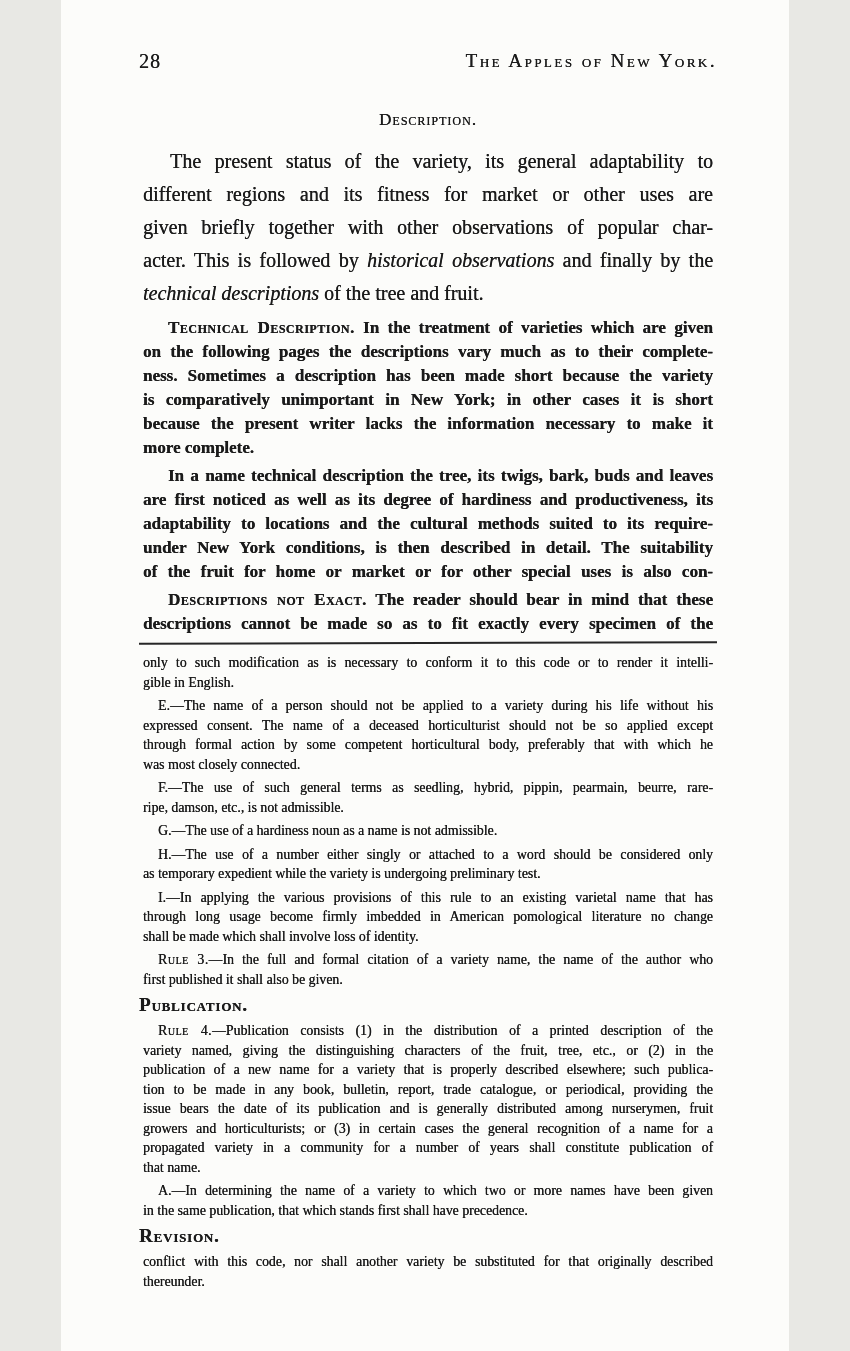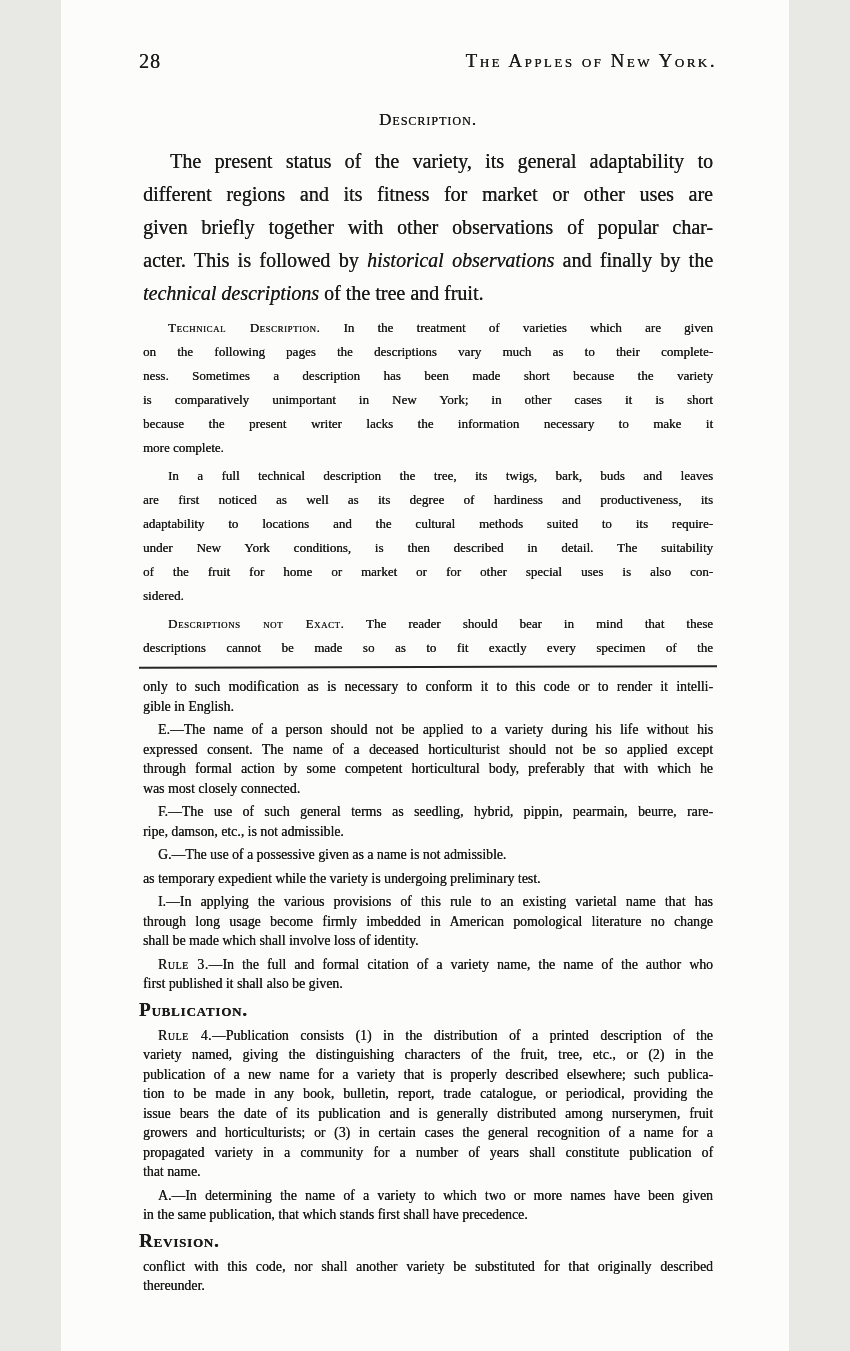--- a/index.html
+++ b/index.html
@@ -39,21 +39,21 @@
   
   .para { margin: 4px; }
   .line {
     text-align: justify;
     text-align-last: justify;
   }
   .line.end { text-align-last: left; }
 
   .para.lg { margin-top: 15px; font-size: 20px; line-height: 33px; }
   .para.lg .line.first { text-indent: 27px; }
-  .para.md { font-size: 13px; line-height: 24px; }
+  .para.md { font-size: 17px; line-height: 24px; font-weight: bold; }
   .para.md.gap { margin-top: 6px; }
   .para.md .line.first { text-indent: 25px; }
 
   
   .footnote-rule {
     margin-top: 6px;
     width: 100%; height: 2px;
     background: #262626;
     transform: rotate(-0.15deg);
   }
@@ -86,26 +86,25 @@
     </section>
   <section class="para md gap">
       <div class="line first"><span class="sc">Technical Description.</span><span>  In the treatment of varieties which are given</span></div>
       <div class="line"><span>on the following pages the descriptions vary much as to their complete-</span></div>
       <div class="line"><span>ness.  Sometimes a description has been made short because the variety</span></div>
       <div class="line"><span>is comparatively unimportant in New York; in other cases it is short</span></div>
       <div class="line"><span>because the present writer lacks the information necessary to make it</span></div>
       <div class="line end"><span>more complete.</span></div>
     </section>
   <section class="para md">
-      <div class="line first"><span>In a full technical description the tree, its twigs, bark, buds and leaves</span></div>
+      <div class="line first"><span>In a name technical description the tree, its twigs, bark, buds and leaves</span></div>
       <div class="line"><span>are first noticed as well as its degree of hardiness and productiveness, its</span></div>
       <div class="line"><span>adaptability to locations and the cultural methods suited to its require-</span></div>
       <div class="line"><span>under New York conditions, is then described in detail.  The suitability</span></div>
       <div class="line"><span>of the fruit for home or market or for other special uses is also con-</span></div>
-      <div class="line end"><span>sidered.</span></div>
     </section>
   <section class="para md">
       <div class="line first"><span class="sc">Descriptions not Exact.</span><span>  The reader should bear in mind that these</span></div>
       <div class="line"><span>descriptions cannot be made so as to fit exactly every specimen of the</span></div>
     </section>
 
   <div class="footnote-rule"></div>
 
   <section class="footnote">
     <div class="para fn">
@@ -116,23 +115,24 @@
         <div class="line first"><span>E.—The name of a person should not be applied to a variety during his life without his</span></div>
         <div class="line"><span>expressed consent.  The name of a deceased horticulturist should not be so applied except</span></div>
         <div class="line"><span>through formal action by some competent horticultural body, preferably that with which he</span></div>
         <div class="line end"><span>was most closely connected.</span></div>
       </div>
     <div class="para fn">
         <div class="line first"><span>F.—The use of such general terms as seedling, hybrid, pippin, pearmain, beurre, rare-</span></div>
         <div class="line end"><span>ripe, damson, etc., is not admissible.</span></div>
       </div>
     <div class="para fn">
-        <div class="line end first"><span>G.—The use of a possessive given as a name is not admissible.</span></div>
+        <div class="line end first"><span>G.—The use of a hardiness noun as a name is not admissible.</span></div>
       </div>
     <div class="para fn">
+        <div class="line first"><span>H.—The use of a number either singly or attached to a word should be considered only</span></div>
         <div class="line end"><span>as temporary expedient while the variety is undergoing preliminary test.</span></div>
       </div>
     <div class="para fn">
         <div class="line first"><span>I.—In applying the various provisions of this rule to an existing varietal name that has</span></div>
         <div class="line"><span>through long usage become firmly imbedded in American pomological literature no change</span></div>
         <div class="line end"><span>shall be made which shall involve loss of identity.</span></div>
       </div>
     <div class="para fn">
         <div class="line first"><span class="sc">Rule 3.</span><span>—In the full and formal citation of a variety name, the name of the author who</span></div>
         <div class="line end"><span>first published it shall also be given.</span></div>

